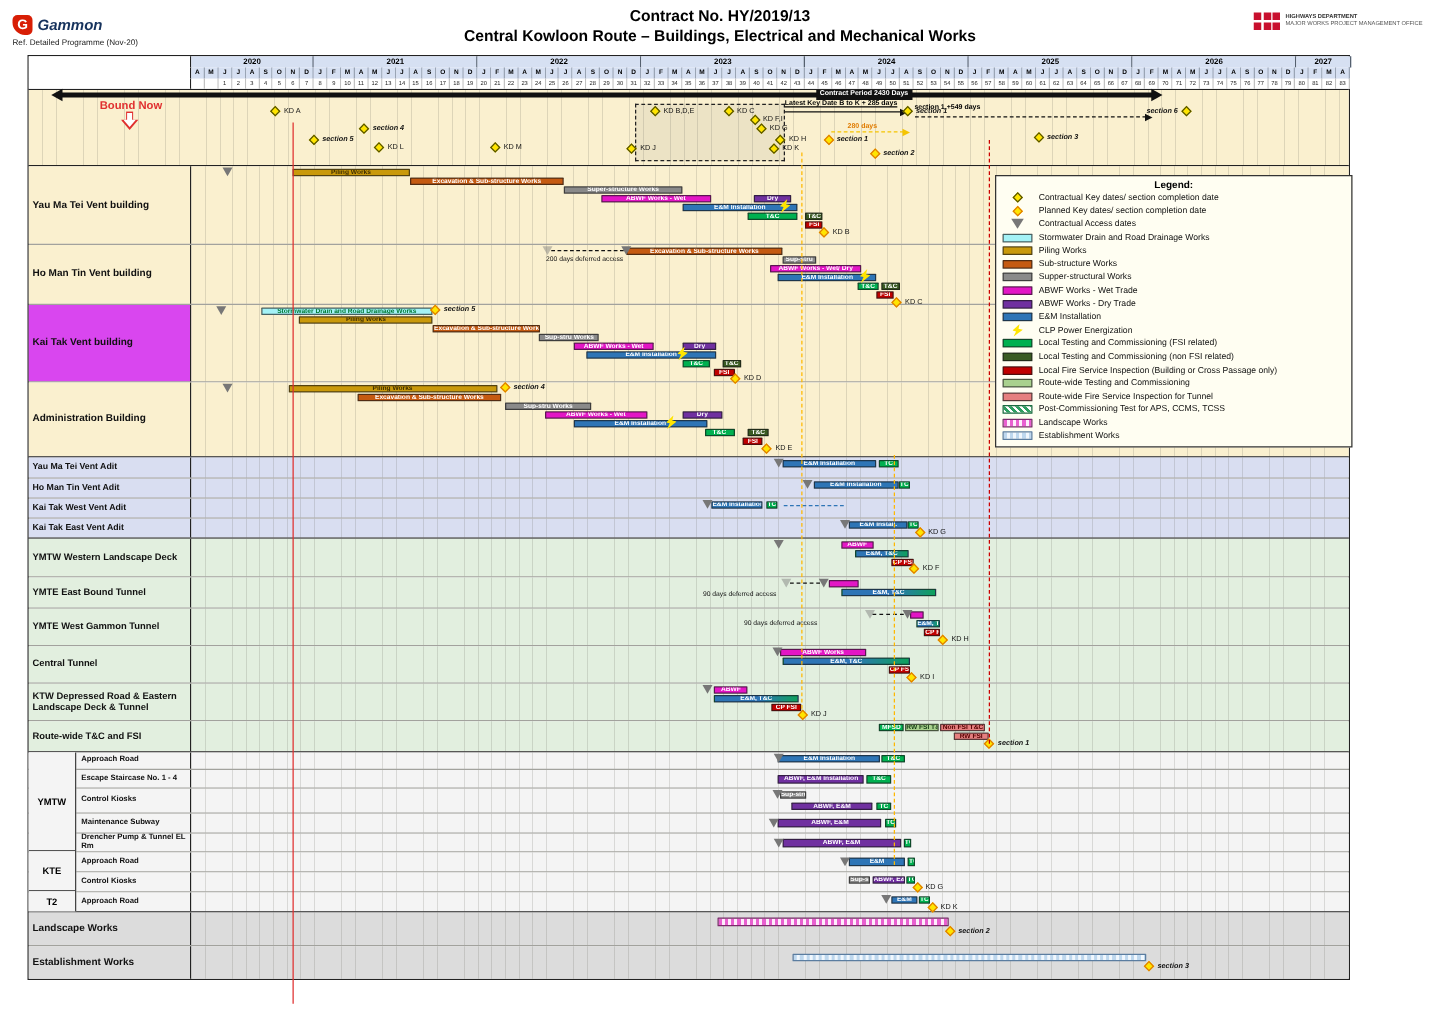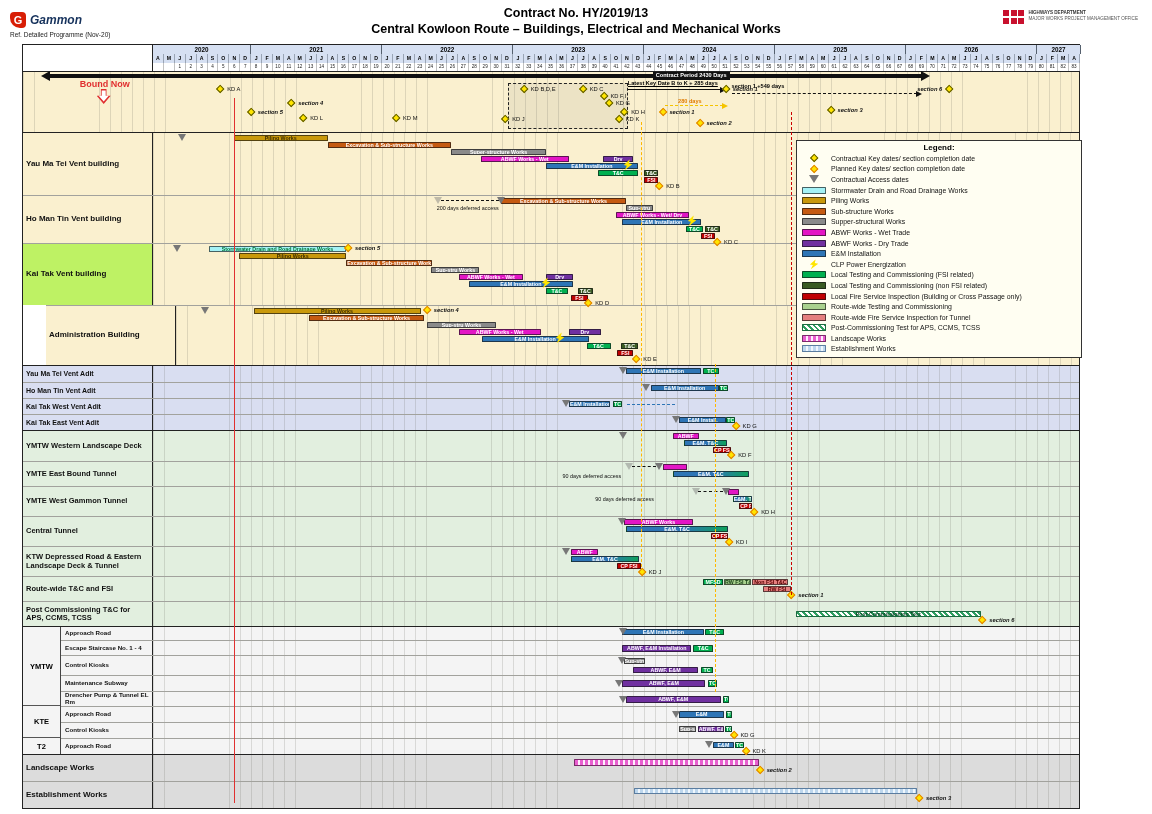--- a/index.html
+++ b/index.html
@@ -461,21 +461,21 @@
               <div class="tri" style="left: 344.45px; top: 1px;"></div>
               <div class="bolt" style="left: 534.96px; top: 19px;"></div>
               <div class="note" style="left: 283.86px; top: 8.5px;">200 days deferred access</div>
               <div class="ms planned" style="left: 561.17px; top: 43px;">
                 <div class="msd"></div>
                 <span class="mslab">KD C</span>
               </div>
             </div>
           </div>
           <div class="row" style="height: 62px;">
-            <div class="rlabel" style="background: #bef264; font-size: 8px;">Kai Tak Vent building</div>
+            <div class="rlabel" style="background: #d946ef; font-size: 8px;">Kai Tak Vent building</div>
             <div class="rbody" style="background-color: rgb(250, 240, 207);">
               <div class="bar b-storm" style="left: 55.68px; width: 137.56px; top: 1.5px;">Stormwater Drain and Road Drainage Works</div>
               <div class="bar b-piling" style="left: 86.25px; width: 106.99px; top: 8.5px;">Piling Works</div>
               <div class="bar b-substr" style="left: 193.24px; width: 86.25px; top: 15.5px;">Excavation &amp; Sub-structure Works</div>
               <div class="bar b-superstr" style="left: 278.4px; width: 48.04px; top: 22.5px;">Sup-stru Works</div>
               <div class="bar b-wet" style="left: 305.69px; width: 64.41px; top: 29.5px;">ABWF Works - Wet</div>
               <div class="bar b-dry" style="left: 393.04px; width: 27.29px; top: 29.5px;">Dry</div>
               <div class="bar b-em" style="left: 315.52px; width: 104.81px; top: 36.5px;">E&amp;M Installation</div>
               <div class="bar b-tc" style="left: 393.04px; width: 21.84px; top: 43.5px;">T&amp;C</div>
               <div class="bar b-tcn" style="left: 424.7px; width: 15.28px; top: 43.5px;">T&amp;C</div>
@@ -485,21 +485,21 @@
               <div class="ms planned" style="left: 192.15px; top: 1px;">
                 <div class="msd"></div>
                 <span class="mslab it">section 5</span>
               </div>
               <div class="ms planned" style="left: 432.34px; top: 56.3px;">
                 <div class="msd"></div>
                 <span class="mslab">KD D</span>
               </div>
             </div>
           </div>
-          <div class="row" style="height: 60px; margin-left: 23px;">
+          <div class="row" style="height: 60px;">
             <div class="rlabel" style="background: rgb(250, 240, 207); font-size: 8px;">Administration Building</div>
             <div class="rbody" style="background-color: rgb(250, 240, 207);">
               <div class="bar b-piling" style="left: 77.52px; width: 167.04px; top: 1.5px;">Piling Works</div>
               <div class="bar b-substr" style="left: 133.2px; width: 114.64px; top: 8.5px;">Excavation &amp; Sub-structure Works</div>
               <div class="bar b-superstr" style="left: 251.11px; width: 68.78px; top: 15.5px;">Sup-stru Works</div>
               <div class="bar b-wet" style="left: 282.77px; width: 81.88px; top: 22.5px;">ABWF Works - Wet</div>
               <div class="bar b-dry" style="left: 393.04px; width: 31.66px; top: 22.5px;">Dry</div>
               <div class="bar b-em" style="left: 305.69px; width: 106.99px; top: 29.5px;">E&amp;M Installation</div>
               <div class="bar b-tc" style="left: 410.5px; width: 24.02px; top: 36.5px;">T&amp;C</div>
               <div class="bar b-tcn" style="left: 445.44px; width: 16.38px; top: 36.5px;">T&amp;C</div>
@@ -629,30 +629,20 @@
               <div class="bar b-tc" style="left: 550.25px; width: 19.65px; top: 1.5px;">MFSD</div>
               <div class="bar b-rwtc" style="left: 570.99px; width: 27.29px; top: 1.5px;">RW FSI T&amp;C</div>
               <div class="bar b-rwfsi" style="left: 599.38px; width: 36.03px; top: 1.5px;">Non FSI T&amp;C</div>
               <div class="bar b-rwfsi" style="left: 610.3px; width: 27.29px; top: 8.5px;">RW FSI</div>
               <div class="ms planned" style="left: 635.41px; top: 15px;">
                 <div class="msd"></div>
                 <span class="mslab it">section 1</span>
               </div>
             </div>
           </div>
-          <div class="row" style="height: 25px;">
-            <div class="rlabel" style="background: rgb(226, 239, 223); font-size: 7.5px;">Post Commissioning T&amp;C for APS, CCMS, TCSS</div>
-            <div class="rbody" style="background-color: rgb(226, 239, 223);">
-              <div class="bar b-postcomm" style="left: 643.05px; width: 184.51px; top: 8.5px;">Post-Commissioning Test</div>
-              <div class="ms planned" style="left: 826.47px; top: 15px;">
-                <div class="msd"></div>
-                <span class="mslab it">section 6</span>
-              </div>
-            </div>
-          </div>
         </div>
         <div class="sec">
           <div class="row" style="height: 13px;">
             <div class="rlabel" style="background: rgb(244, 244, 244); font-size: 6.2px; padding-left: 42px;">Approach Road</div>
             <div class="rbody" style="background-color: rgb(244, 244, 244);">
               <div class="bar b-em" style="left: 469.46px; width: 81.88px; top: 1.5px;">E&amp;M Installation</div>
               <div class="bar b-tc" style="left: 552.43px; width: 18.56px; top: 1.5px;">T&amp;C</div>
               <div class="tri" style="left: 465.64px; top: 1px;"></div>
             </div>
           </div>

